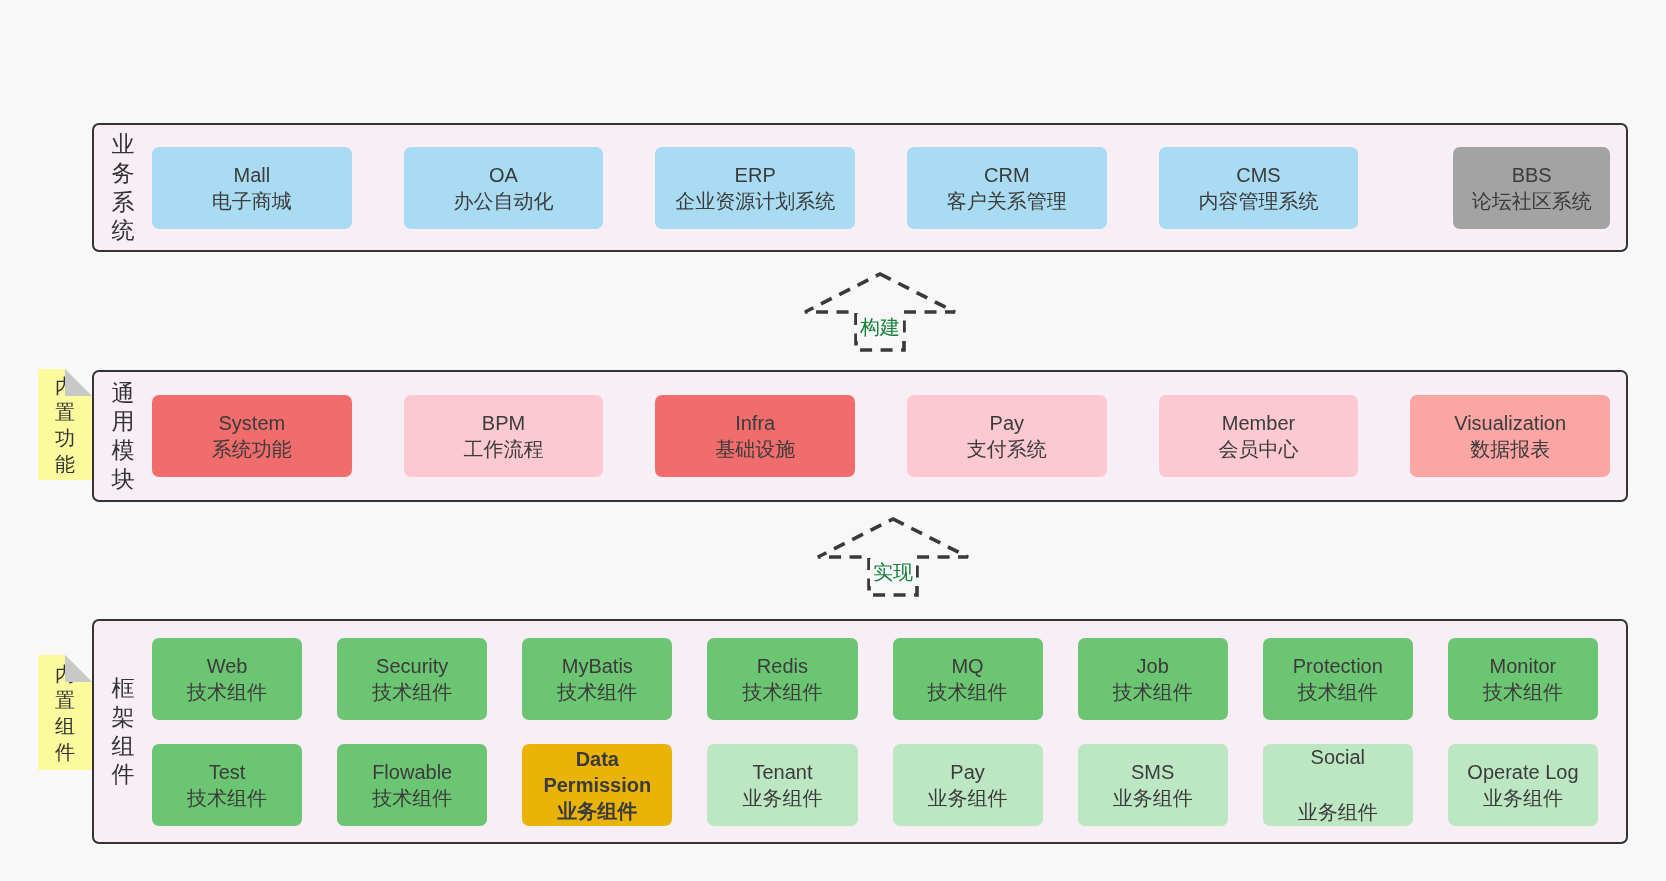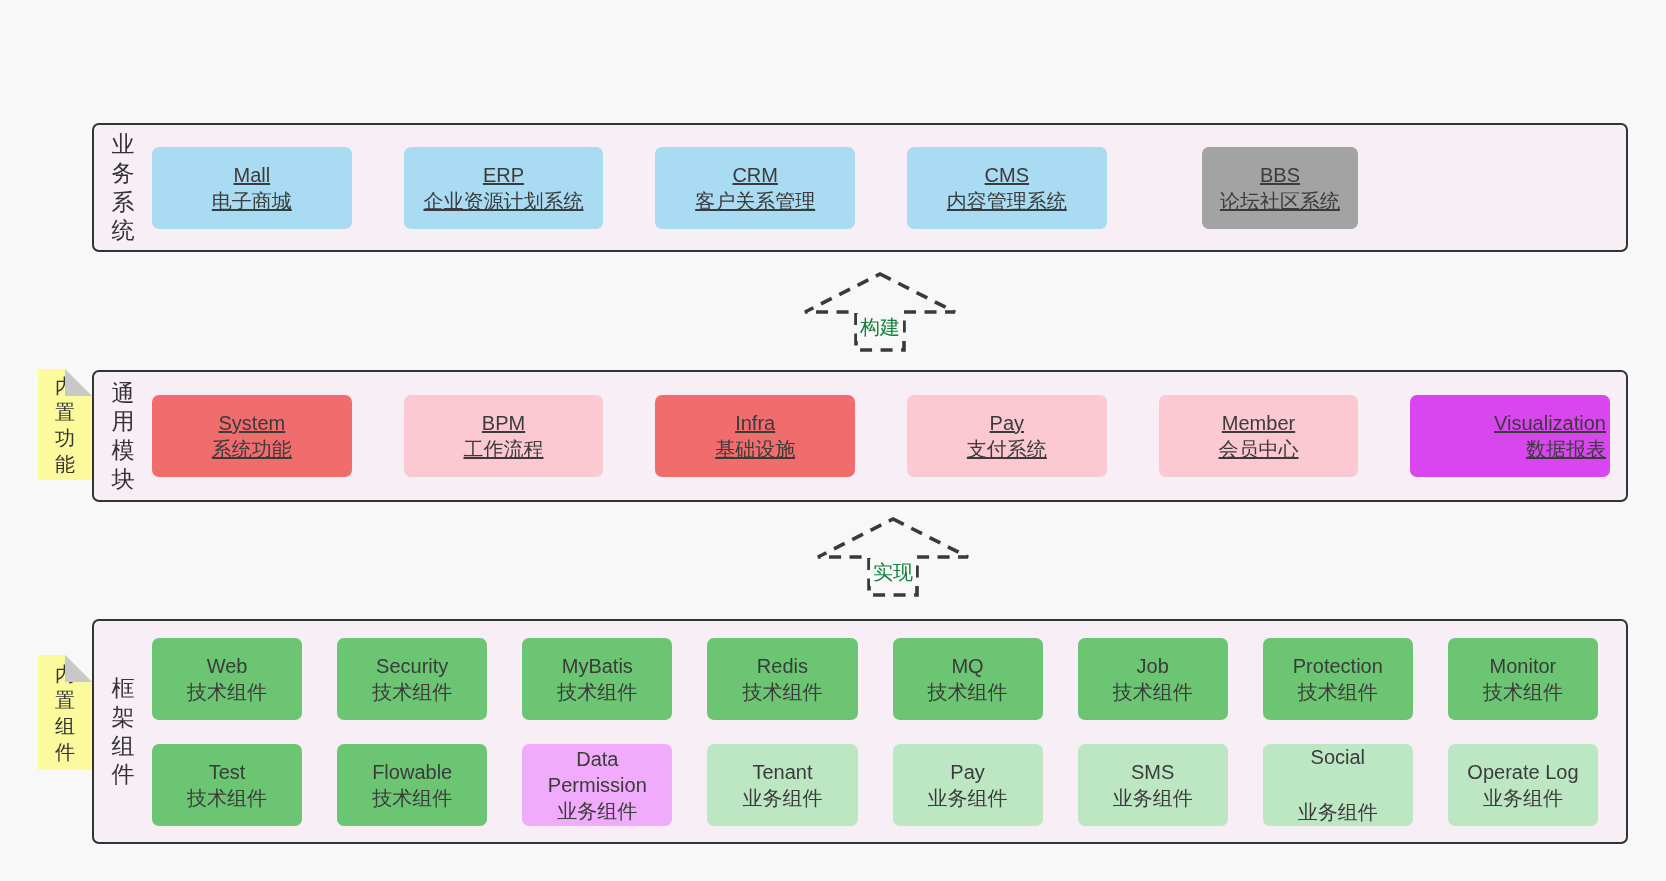--- a/index.html
+++ b/index.html
@@ -24,21 +24,21 @@
 
   .v-label {
     flex:0 0 58px; display:flex; flex-direction:column;
     align-items:center; justify-content:center;
     font-size:23px; line-height:1.24; color:#333;
   }
   .grid {
     flex:1; display:grid; align-content:center;
     gap:24px 52px; padding:0 16px 0 0;
   }
-  #panel-0 .grid, #panel-1 .grid { grid-template-columns:repeat(6,1fr);text-decoration:underline; }
+  #panel-0 .grid, #panel-1 .grid { grid-template-columns:repeat(6,1fr); }
   #panel-2 .grid { grid-template-columns:repeat(8,1fr); gap:24px 35px; padding:0 28px 0 0; }
 
   .box {
     height:82px; border-radius:7px; box-sizing:border-box;
     display:flex; flex-direction:column; align-items:center; justify-content:center;
     text-align:center; font-size:20px; line-height:1.3; padding:0 4px;
     color:#3b3b3b;
   }
 
   
@@ -90,20 +90,24 @@
         <div>务</div>
         <div>系</div>
         <div>统</div>
       </div>
     <div class="grid">
         <div class="box" style="background: rgb(169, 219, 243);">
           <div>Mall</div>
           <div>电子商城</div>
         </div>
         <div class="box" style="background: rgb(169, 219, 243);">
+          <div>OA</div>
+          <div>办公自动化</div>
+        </div>
+        <div class="box" style="background: rgb(169, 219, 243);">
           <div>ERP</div>
           <div>企业资源计划系统</div>
         </div>
         <div class="box" style="background: rgb(169, 219, 243); text-align: right;">
           <div>CRM</div>
           <div>客户关系管理</div>
         </div>
         <div class="box" style="background: rgb(169, 219, 243);">
           <div>CMS</div>
           <div>内容管理系统</div>
@@ -152,21 +156,21 @@
           <div>基础设施</div>
         </div>
         <div class="box" style="background: rgb(252, 200, 210);">
           <div>Pay</div>
           <div>支付系统</div>
         </div>
         <div class="box" style="background: rgb(252, 200, 210);">
           <div>Member</div>
           <div>会员中心</div>
         </div>
-        <div class="box" style="background: #d946ef; align-items: flex-end;">
+        <div class="box" style="background: #fca5a5;">
           <div>Visualization</div>
           <div>数据报表</div>
         </div>
       </div>
   </section>
 
   <div class="arrow" id="arrow-1">
     <svg viewBox="0 0 156 82">
       <polygon points="78,3 153,41 102,41 102,79 54,79 54,41 3,41"></polygon>
     </svg>
@@ -223,21 +227,21 @@
           <div>技术组件</div>
         </div>
         <div class="box" style="background: rgb(108, 197, 114);">
           <div>Test</div>
           <div>技术组件</div>
         </div>
         <div class="box" style="background: rgb(108, 197, 114);">
           <div>Flowable</div>
           <div>技术组件</div>
         </div>
-        <div class="box" style="background: #f0abfc;">
+        <div class="box" style="background: #eab308; font-weight: bold;">
           <div>Data Permission</div>
           <div>业务组件</div>
         </div>
         <div class="box" style="background: rgb(189, 230, 195);">
           <div>Tenant</div>
           <div>业务组件</div>
         </div>
         <div class="box" style="background: rgb(189, 230, 195);">
           <div>Pay</div>
           <div>业务组件</div>

